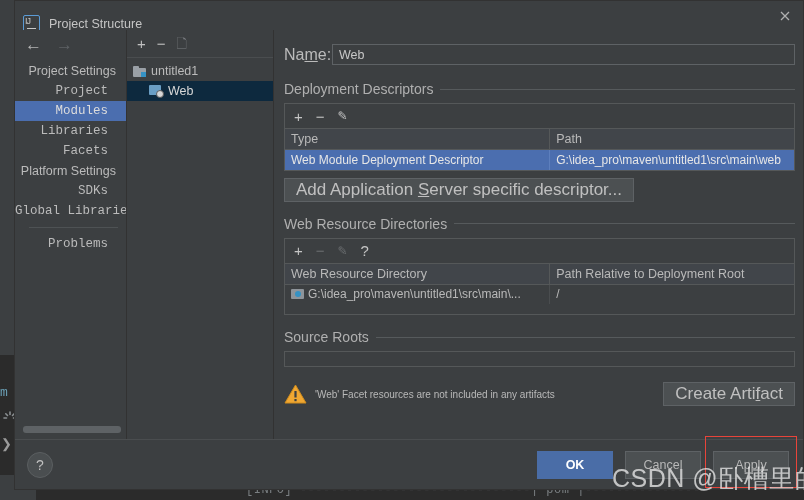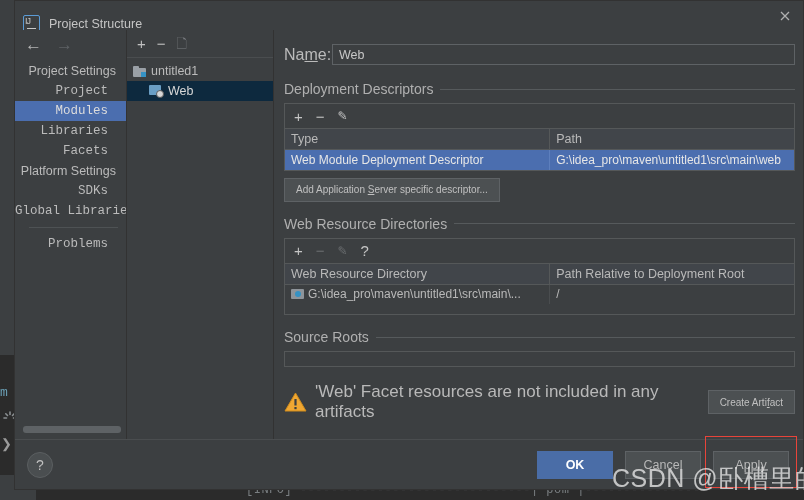--- a/index.html
+++ b/index.html
@@ -116,28 +116,28 @@
   tr.sel td { background:#4b6eaf; color:#e6e6e6; }
   tr.sel td:first-child { border-right:1px solid #5d7fbd; }
   .cell-ico { display:inline-block; width:13px; height:11px; position:relative;
       vertical-align:-1px; margin-right:4px; }
   .cell-ico .body { position:absolute; left:0; top:1px; width:13px; height:10px;
       background:#8e949a; border-radius:1px; }
   .cell-ico .lens { position:absolute; left:4px; top:3px; width:6px; height:6px;
       border-radius:50%; background:#3592c4; }
   .panel-filler { height:10px; }
 
-  .btn { background:#4c5052; border:1px solid #5e6265; color:#c0c0c0; font-size:10px;
+  .btn { background:#4c5052; border:1px solid #5e6265; color:#c0c0c0; font-size:17px;
       height:24px; padding:0 11px; cursor:pointer; font-family:"Liberation Sans", sans-serif;text-align:right; }
   .btn u { text-decoration:underline; }
   .add-descriptor { margin-top:7px; }
 
   .warn-row { display:flex; align-items:center; margin-top:12px; }
   .warn-icon { width:23px; height:20px; flex:0 0 23px; margin-right:8px; position:relative; }
-  .warn-text { flex:1; font-size:17px; color:#b9b9b9; }
+  .warn-text { flex:1; font-size:10px; color:#b9b9b9; }
   .create-artifact { flex:0 0 auto; }
 
   
   .footer { height:50px; flex:0 0 50px; border-top:1px solid #4a4d4f;
       display:flex; align-items:center; padding:0 14px 0 12px; position:relative; }
   .help-btn { width:26px; height:26px; border-radius:50%; background:#4a4e50;
       border:1px solid #5b5f61; color:#c0c0c0; font-size:14px; line-height:24px;
       text-align:center; cursor:pointer; }
   .footer-spacer { flex:1; }
   .btn-ok { background:#4a6da7; border:1px solid #4a6da7; color:#ffffff; font-weight:bold;

